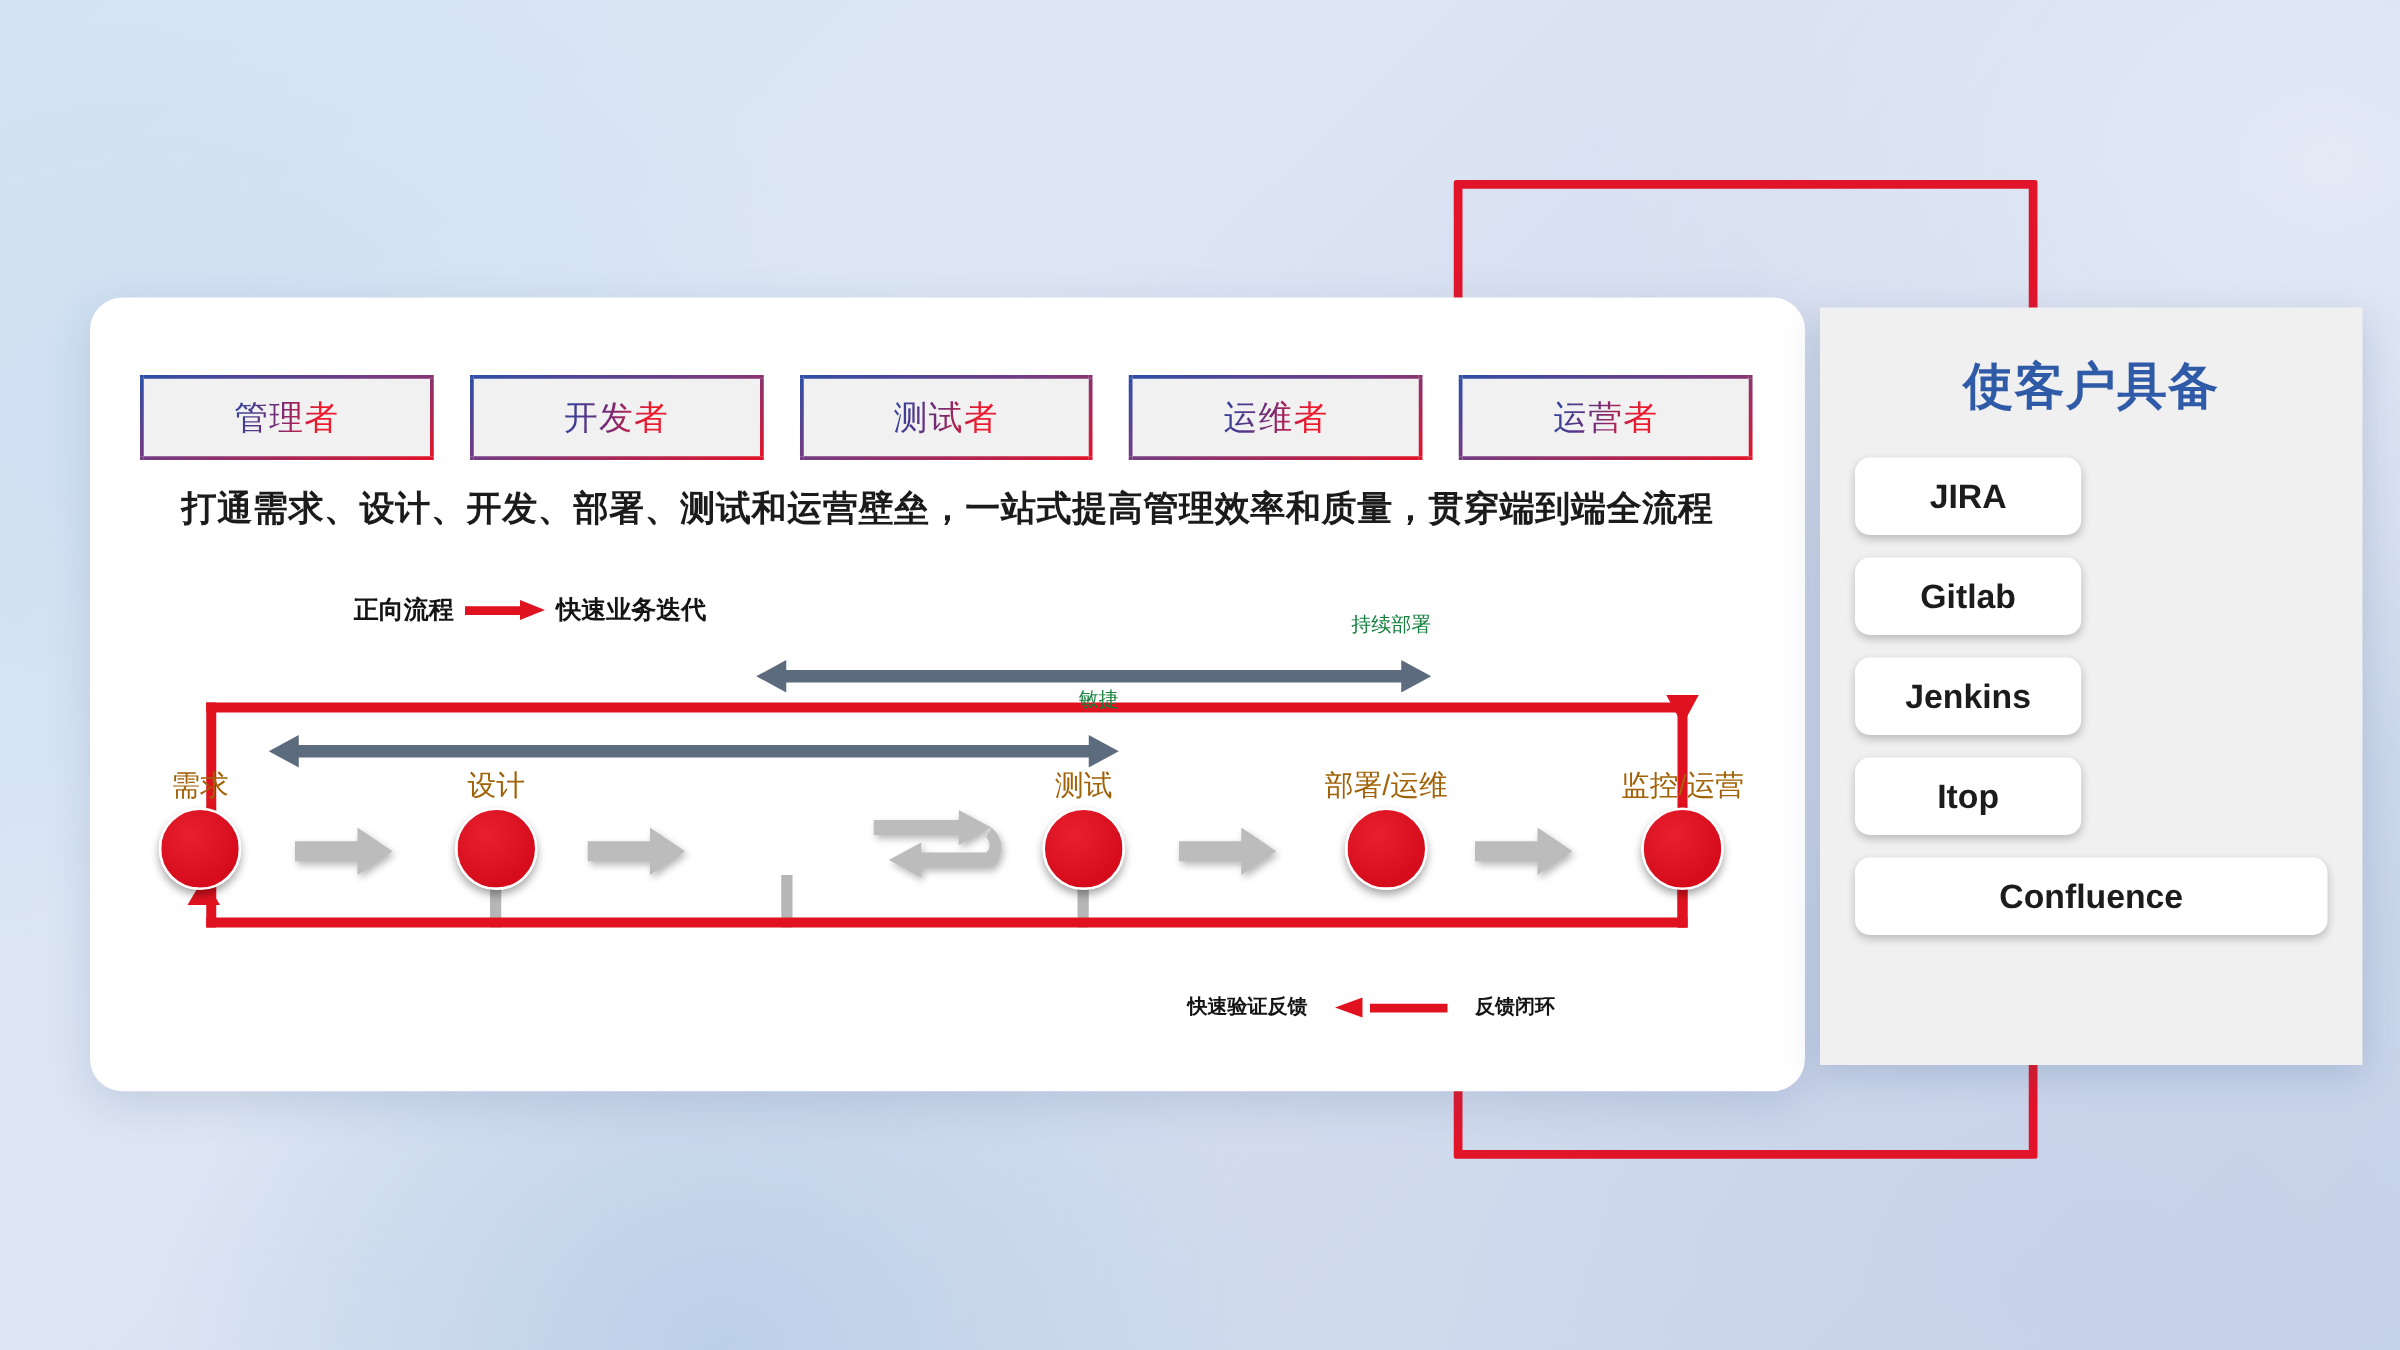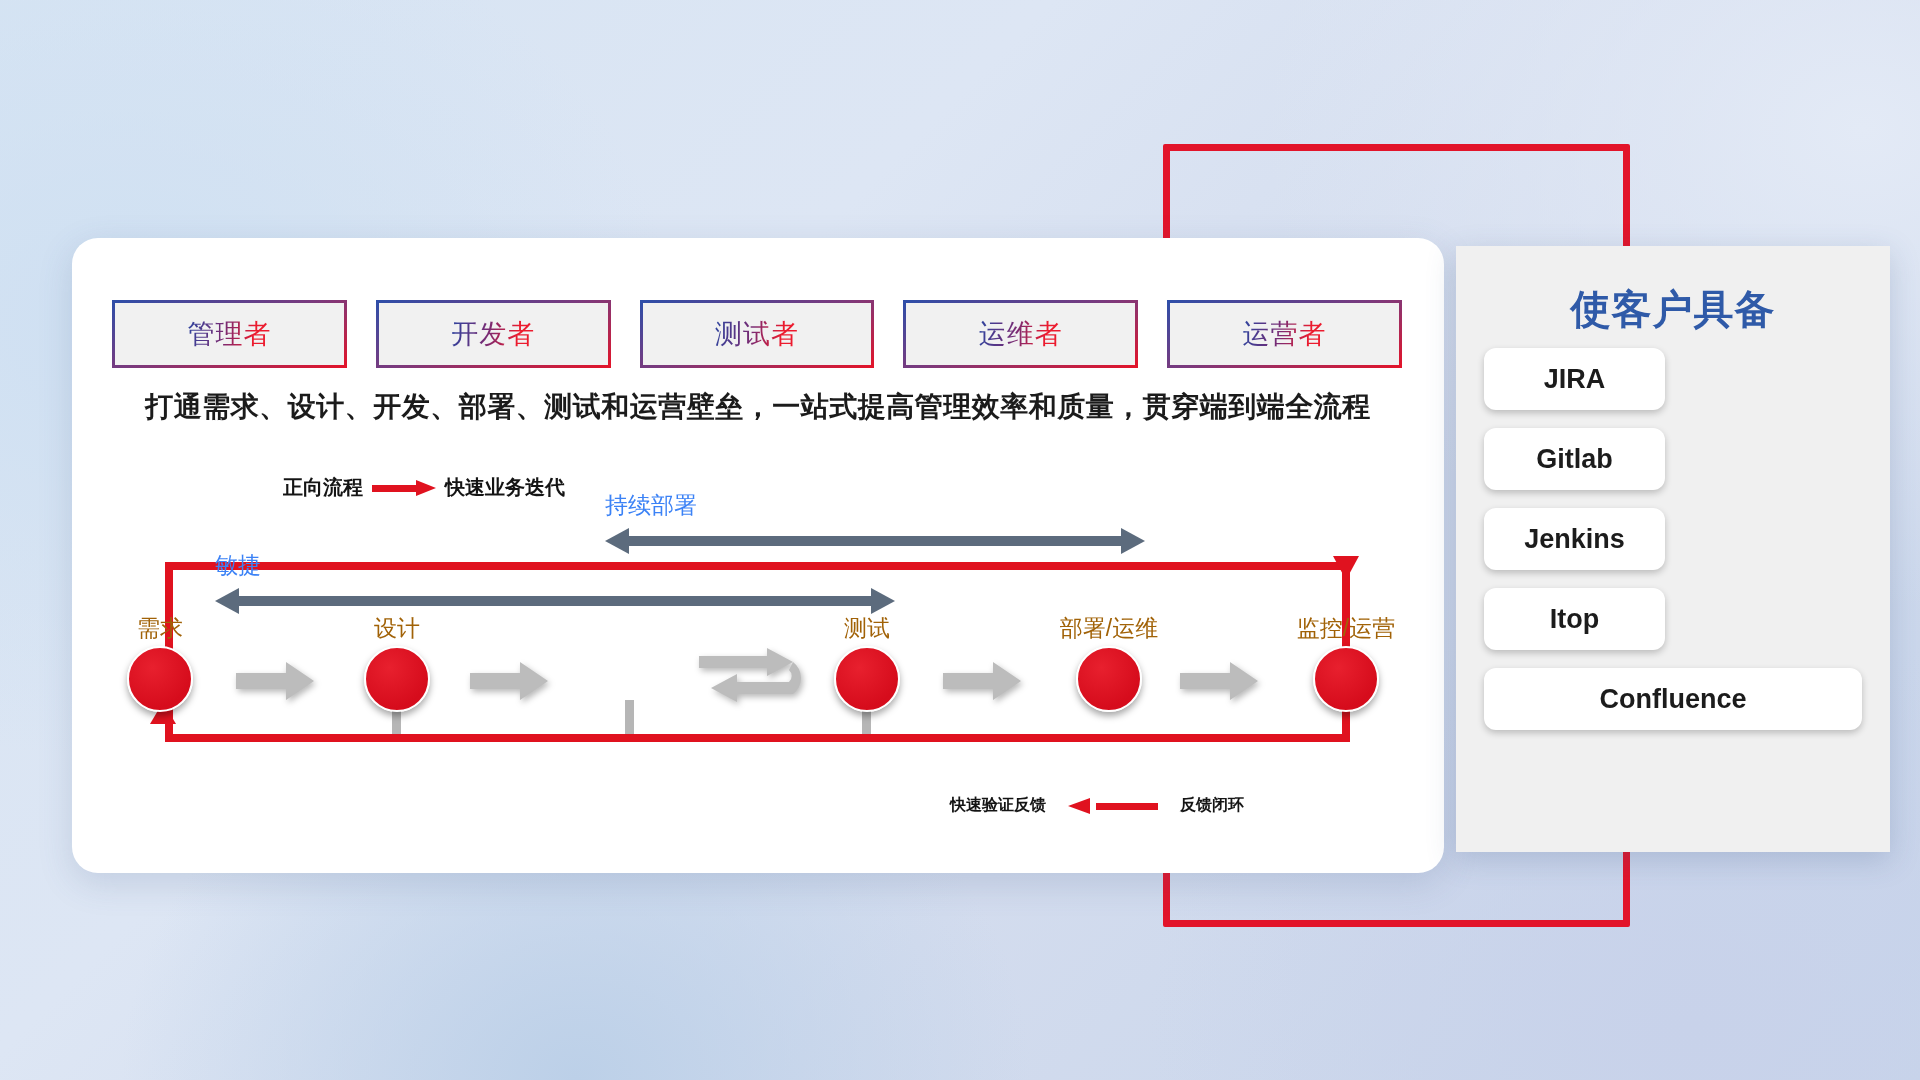--- a/index.html
+++ b/index.html
@@ -63,21 +63,21 @@
   .arrow-red-l { width:90px; height:16px; position:relative; }
   .arrow-red-l::before { content:""; position:absolute; right:0; top:5px; width:62px; height:7px; background:#e0121f; }
   .arrow-red-l::after { content:""; position:absolute; left:0; top:0; border-right:22px solid #e0121f; border-top:8px solid transparent; border-bottom:8px solid transparent; }
 
   
   .dbl { position:absolute; height:26px; z-index:6; }
   .dbl .bar { position:absolute; left:22px; right:22px; top:8px; height:10px; background:#5c6b7d; }
   .dbl .hl, .dbl .hr { position:absolute; top:0; width:0; height:0; border-top:13px solid transparent; border-bottom:13px solid transparent; }
   .dbl .hl { left:0; border-right:24px solid #5c6b7d; }
   .dbl .hr { right:0; border-left:24px solid #5c6b7d; }
-  .dbl .cap { position:absolute; left:0; right:0; top:-38px; text-align:left; font-size:23px; font-weight:400; color:#3b82f6; }
+  .dbl .cap { position:absolute; left:0; right:0; top:-38px; text-align:right; font-size:16px; font-weight:400; color:#15803d; }
 
   #dbl-deploy { left:605px; top:528px; width:540px; }
   #dbl-agile  { left:215px; top:588px; width:680px; }
 
   
   .loop { position:absolute; z-index:5; background:#e0121f; }
   #loop-top    { left:165px; top:562px; width:1185px; height:8px; }
   #loop-left   { left:165px; top:562px; width:8px; height:180px; }
   #loop-bottom { left:165px; top:734px; width:1185px; height:8px; }
   #loop-right  { left:1342px; top:562px; width:8px; height:180px; }
@@ -105,21 +105,21 @@
   .loop-arrow-icon svg { display:block; filter:drop-shadow(2px 3px 3px rgba(0,0,0,.28)); }
 
   
   .panel {
     position:absolute; left:1456px; top:246px; width:434px; height:606px;
     background:#f0f0f0; box-shadow:0 8px 28px rgba(60,85,130,.22); z-index:4;
     padding:34px 28px 0 28px;
   }
   .panel h2 { text-align:center; color:#2f5aa8; font-size:40px; font-weight:700; line-height:1.45; letter-spacing:1px; }
   .panel h2 .l2 { display:block; font-size:40px; }
-  .tools { margin-top:10px; display:flex; flex-wrap:wrap; gap:18px 18px; }
+  .tools { margin-top:28px; display:flex; flex-wrap:wrap; gap:18px 18px; }
   .tool {
     background:#ffffff; border-radius:12px; height:62px;
     display:flex; align-items:center; justify-content:center;
     font-size:27px; font-weight:700; color:#1c1c1c;
     box-shadow:0 3px 7px rgba(0,0,0,.22);
   }
   .tool.half { width:calc(50% - 8px); }
   .tool.full { width:100%; }
 </style>
 </head>

